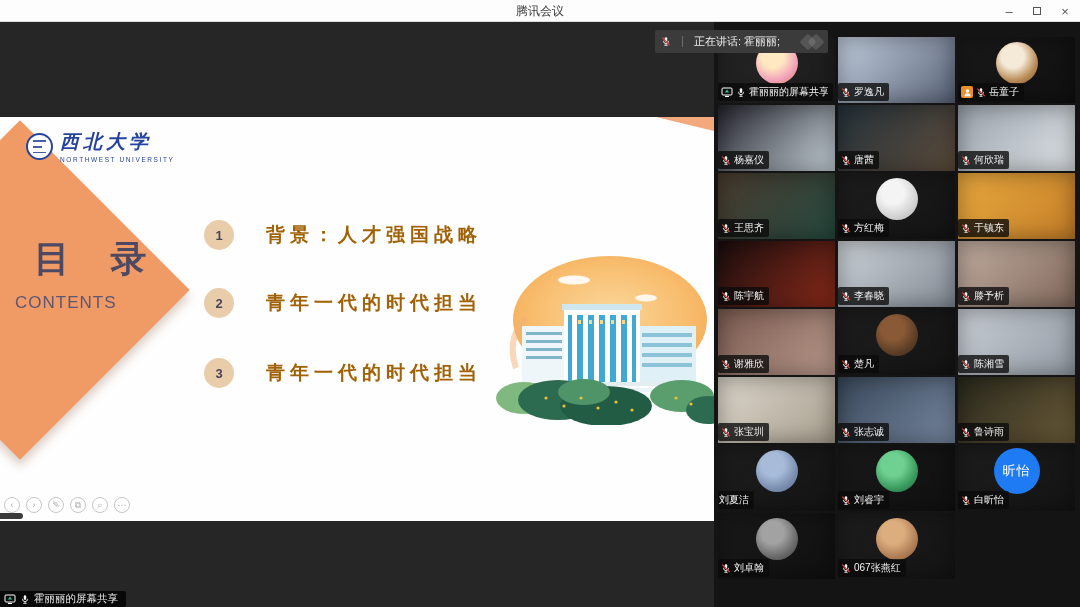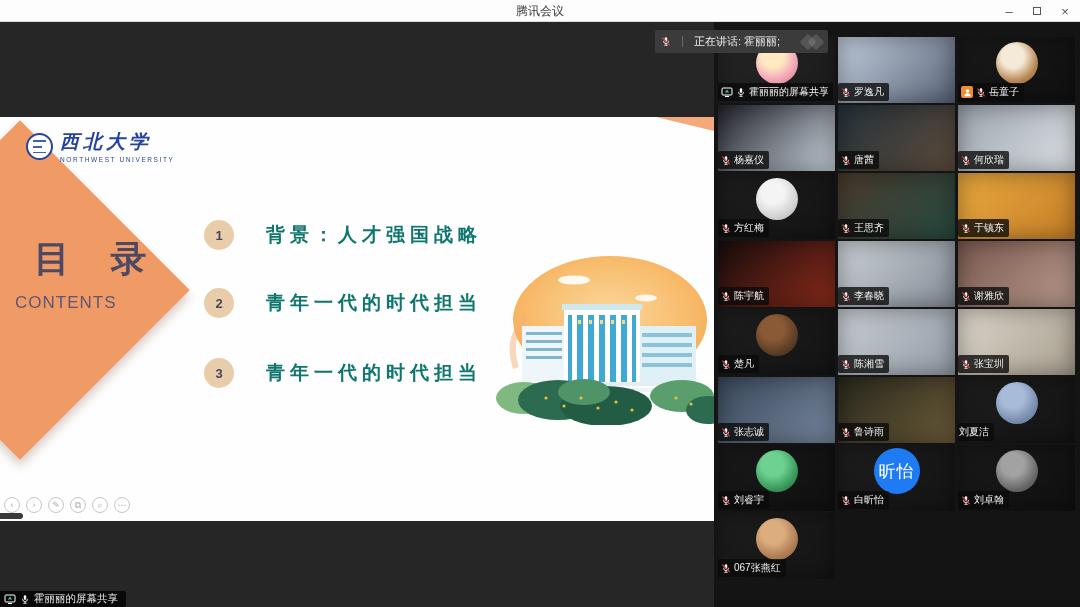--- a/index.html
+++ b/index.html
@@ -39,21 +39,21 @@
 
   .slide-title-cn { position:absolute; left:34px; top:118px; font-family:"DejaVu Serif","Liberation Serif",serif;
     font-weight:bold; font-size:36px; color:#4e4963; letter-spacing:14px; }
   .slide-title-en { position:absolute; left:15px; top:176px; font-size:17px; color:#5d5775; letter-spacing:1px; }
 
   .toc { position:absolute; left:204px; top:0; width:300px; height:100%; }
   .toc-item { position:absolute; left:0; display:flex; align-items:center; gap:32px; }
   .toc-num { width:30px; height:30px; border-radius:50%; background:#e9cdaa; color:#4a4458;
     font-size:13px; font-weight:bold; display:flex; align-items:center; justify-content:center; }
   .toc-text { font-family:"DejaVu Serif","Liberation Serif",serif; font-weight:bold;
-    font-size:19px; color:#0f766e; letter-spacing:5px; white-space:nowrap; }
+    font-size:19px; color:#a16207; letter-spacing:5px; white-space:nowrap; }
 
   .illus { position:absolute; left:486px; top:131px; width:228px; height:177px; }
 
   .slide-toolbar { position:absolute; left:4px; top:380px; display:flex; gap:6px; }
   .tool-btn { width:16px; height:16px; border-radius:50%; border:1px solid #c6c6c6; color:#ababab;
     font-size:9px; display:flex; align-items:center; justify-content:center; background:#fff; }
   .notch { position:absolute; left:0; top:396px; width:23px; height:6px; background:#3a3a3a; border-radius:0 3px 3px 0; }
 
   
   .share-pill { position:absolute; left:0; top:569px; height:16px; display:flex; align-items:center; gap:4px;
@@ -72,21 +72,21 @@
 
   
   .panel { position:absolute; left:714px; top:22px; width:366px; height:585px; background:#141414; }
   .grid { position:absolute; left:4px; top:15px; display:grid;
     grid-template-columns:repeat(3,117px); grid-auto-rows:66px; gap:2px 3px; }
   .tile { position:relative; background:#1b1b1b; overflow:hidden; }
   .tile.speaking { outline:1px solid #23a455; outline-offset:-1px; }
   .tile .video { position:absolute; inset:0; box-shadow:inset 0 0 22px rgba(0,0,0,.4); }
   .tile .avatar { position:absolute; left:50%; top:26px; transform:translate(-50%,-50%);
     width:42px; height:42px; border-radius:50%; display:flex; align-items:center; justify-content:center;
-    color:#fff; font-size:17px; letter-spacing:1px; }
+    color:#fff; font-size:13px; letter-spacing:1px; }
   .tile .label { position:absolute; left:0; bottom:2px; max-width:115px; display:flex; align-items:center;
     gap:3px; background:rgba(10,10,10,.78); border-radius:2px; padding:2px 5px 2px 3px; }
   .tile .label.flush { padding-left:1px; }
   .tile .label .nm { color:#f2f2f2; font-size:10px; white-space:nowrap; overflow:hidden; }
   .badge-user { width:12px; height:12px; border-radius:2px; background:#e98f2e; display:flex;
     align-items:center; justify-content:center; flex:none; }
   .icon12 { width:12px; height:12px; flex:none; display:block; }
   .icon10 { width:10px; height:11px; flex:none; display:block; }
 </style>
 </head>
@@ -331,47 +331,47 @@
               <rect x="4.6" y="0.8" width="2.8" height="5.6" rx="1.4" fill="#fff"></rect>
               <path d="M3 5.2 a3 3.4 0 0 0 6 0" stroke="#fff" stroke-width="1" fill="none"></path>
               <line x1="6" y1="8.4" x2="6" y2="10.2" stroke="#fff" stroke-width="1"></line>
               <line x1="4" y1="10.6" x2="8" y2="10.6" stroke="#fff" stroke-width="1"></line>
               <line x1="1.6" y1="1.4" x2="10.4" y2="10.4" stroke="#e0443c" stroke-width="1.5"></line>
             </svg>
             <span class="nm">何欣瑞</span>
           </div>
         </div>
         <div class="tile">
+          <div class="video" style="background: linear-gradient(135deg, rgb(74, 58, 46), rgb(38, 74, 64));"></div>
+          <div class="label">
+            <svg viewBox="0 0 12 12" class="icon10">
+              <rect x="4.6" y="0.8" width="2.8" height="5.6" rx="1.4" fill="#fff"></rect>
+              <path d="M3 5.2 a3 3.4 0 0 0 6 0" stroke="#fff" stroke-width="1" fill="none"></path>
+              <line x1="6" y1="8.4" x2="6" y2="10.2" stroke="#fff" stroke-width="1"></line>
+              <line x1="4" y1="10.6" x2="8" y2="10.6" stroke="#fff" stroke-width="1"></line>
+              <line x1="1.6" y1="1.4" x2="10.4" y2="10.4" stroke="#e0443c" stroke-width="1.5"></line>
+            </svg>
+            <span class="nm">王思齐</span>
+          </div>
+        </div>
+        <div class="tile">
           <div class="video" style="background: linear-gradient(135deg, rgb(29, 29, 29), rgb(20, 20, 20));"></div>
           <div class="avatar" style="background: radial-gradient(circle at 40% 35%, rgb(244, 244, 244) 0px, rgb(244, 244, 244) 30%, rgb(210, 210, 210) 65%, rgb(168, 168, 168) 100%);"></div>
           <div class="label">
             <svg viewBox="0 0 12 12" class="icon10">
               <rect x="4.6" y="0.8" width="2.8" height="5.6" rx="1.4" fill="#fff"></rect>
               <path d="M3 5.2 a3 3.4 0 0 0 6 0" stroke="#fff" stroke-width="1" fill="none"></path>
               <line x1="6" y1="8.4" x2="6" y2="10.2" stroke="#fff" stroke-width="1"></line>
               <line x1="4" y1="10.6" x2="8" y2="10.6" stroke="#fff" stroke-width="1"></line>
               <line x1="1.6" y1="1.4" x2="10.4" y2="10.4" stroke="#e0443c" stroke-width="1.5"></line>
             </svg>
             <span class="nm">方红梅</span>
           </div>
         </div>
         <div class="tile">
-          <div class="video" style="background: linear-gradient(135deg, rgb(74, 58, 46), rgb(38, 74, 64));"></div>
-          <div class="label">
-            <svg viewBox="0 0 12 12" class="icon10">
-              <rect x="4.6" y="0.8" width="2.8" height="5.6" rx="1.4" fill="#fff"></rect>
-              <path d="M3 5.2 a3 3.4 0 0 0 6 0" stroke="#fff" stroke-width="1" fill="none"></path>
-              <line x1="6" y1="8.4" x2="6" y2="10.2" stroke="#fff" stroke-width="1"></line>
-              <line x1="4" y1="10.6" x2="8" y2="10.6" stroke="#fff" stroke-width="1"></line>
-              <line x1="1.6" y1="1.4" x2="10.4" y2="10.4" stroke="#e0443c" stroke-width="1.5"></line>
-            </svg>
-            <span class="nm">王思齐</span>
-          </div>
-        </div>
-        <div class="tile">
           <div class="video" style="background: linear-gradient(135deg, rgb(232, 168, 62), rgb(198, 127, 40));"></div>
           <div class="label">
             <svg viewBox="0 0 12 12" class="icon10">
               <rect x="4.6" y="0.8" width="2.8" height="5.6" rx="1.4" fill="#fff"></rect>
               <path d="M3 5.2 a3 3.4 0 0 0 6 0" stroke="#fff" stroke-width="1" fill="none"></path>
               <line x1="6" y1="8.4" x2="6" y2="10.2" stroke="#fff" stroke-width="1"></line>
               <line x1="4" y1="10.6" x2="8" y2="10.6" stroke="#fff" stroke-width="1"></line>
               <line x1="1.6" y1="1.4" x2="10.4" y2="10.4" stroke="#e0443c" stroke-width="1.5"></line>
             </svg>
             <span class="nm">于镇东</span>
@@ -394,20 +394,33 @@
           <div class="video" style="background: linear-gradient(135deg, rgb(204, 210, 215), rgb(132, 140, 150));"></div>
           <div class="label">
             <svg viewBox="0 0 12 12" class="icon10">
               <rect x="4.6" y="0.8" width="2.8" height="5.6" rx="1.4" fill="#fff"></rect>
               <path d="M3 5.2 a3 3.4 0 0 0 6 0" stroke="#fff" stroke-width="1" fill="none"></path>
               <line x1="6" y1="8.4" x2="6" y2="10.2" stroke="#fff" stroke-width="1"></line>
               <line x1="4" y1="10.6" x2="8" y2="10.6" stroke="#fff" stroke-width="1"></line>
               <line x1="1.6" y1="1.4" x2="10.4" y2="10.4" stroke="#e0443c" stroke-width="1.5"></line>
             </svg>
             <span class="nm">李春晓</span>
+          </div>
+        </div>
+        <div class="tile">
+          <div class="video" style="background: linear-gradient(135deg, rgb(192, 172, 160), rgb(130, 105, 92));"></div>
+          <div class="label">
+            <svg viewBox="0 0 12 12" class="icon10">
+              <rect x="4.6" y="0.8" width="2.8" height="5.6" rx="1.4" fill="#fff"></rect>
+              <path d="M3 5.2 a3 3.4 0 0 0 6 0" stroke="#fff" stroke-width="1" fill="none"></path>
+              <line x1="6" y1="8.4" x2="6" y2="10.2" stroke="#fff" stroke-width="1"></line>
+              <line x1="4" y1="10.6" x2="8" y2="10.6" stroke="#fff" stroke-width="1"></line>
+              <line x1="1.6" y1="1.4" x2="10.4" y2="10.4" stroke="#e0443c" stroke-width="1.5"></line>
+            </svg>
+            <span class="nm">滕予析</span>
           </div>
         </div>
         <div class="tile">
           <div class="video" style="background: linear-gradient(135deg, rgb(122, 90, 80), rgb(184, 152, 138));"></div>
           <div class="label">
             <svg viewBox="0 0 12 12" class="icon10">
               <rect x="4.6" y="0.8" width="2.8" height="5.6" rx="1.4" fill="#fff"></rect>
               <path d="M3 5.2 a3 3.4 0 0 0 6 0" stroke="#fff" stroke-width="1" fill="none"></path>
               <line x1="6" y1="8.4" x2="6" y2="10.2" stroke="#fff" stroke-width="1"></line>
               <line x1="4" y1="10.6" x2="8" y2="10.6" stroke="#fff" stroke-width="1"></line>

